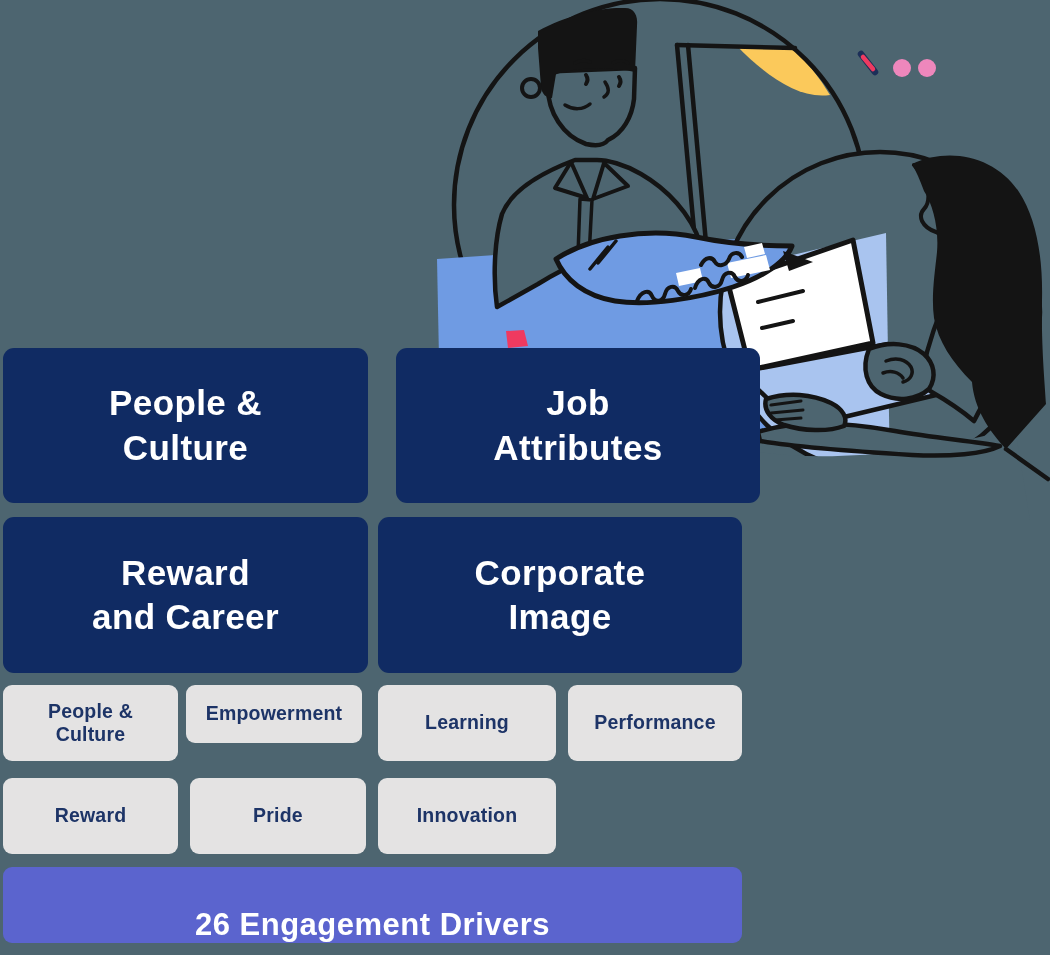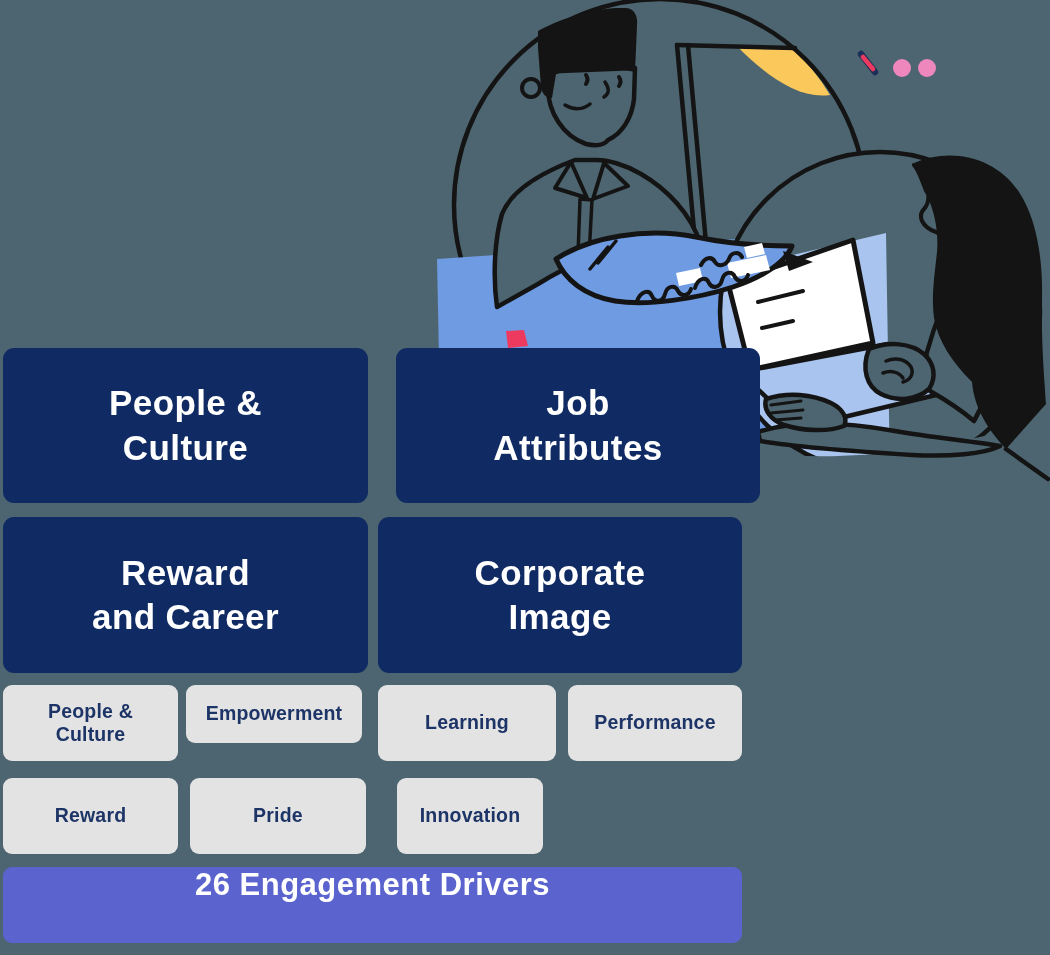--- a/index.html
+++ b/index.html
@@ -20,21 +20,21 @@
   }
   .tile.big{
     background:var(--tile-navy,#102b63);color:var(--text-white,#fff);
     font-size:35px;line-height:1.27;letter-spacing:.4px;border-radius:11px;
   }
   .tile.small{
     background:var(--tile-gray,#e4e3e3);color:var(--tile-text-navy,#1d3467);
     font-size:19.5px;line-height:1.2;letter-spacing:.2px;border-radius:9px;
   }
   .banner{
-    position:absolute;display:flex;align-items:flex-start;justify-content:center;
+    position:absolute;display:flex;align-items:flex-end;justify-content:center;
     background:var(--banner-purple,#5b64ce);color:var(--text-white,#fff);
     font-weight:700;font-size:31px;letter-spacing:.5px;border-radius:9px;
   }
   svg .ln{fill:none;stroke:var(--outline-ink,#141414);stroke-linecap:round;stroke-linejoin:round;}
 </style>
 </head>
 <body>
 
 <div class="canvas">
 
@@ -167,21 +167,21 @@
   </div>
   <div class="tile small" style="left:568px;top:685px;width:174px;height:76px">
     <span>Performance</span>
   </div>
   <div class="tile small" style="left:3px;top:778px;width:175px;height:76px">
     <span>Reward</span>
   </div>
   <div class="tile small" style="left:190px;top:778px;width:176px;height:76px">
     <span>Pride</span>
   </div>
-  <div class="tile small" style="left:397px;top:778px;width:146px;height:76px">
+  <div class="tile small" style="left:378px;top:778px;width:178px;height:76px">
     <span>Innovation</span>
   </div>
 
   <div class="banner" style="left:3px;top:867px;width:739px;height:76px">
     <span>26 Engagement Drivers</span>
   </div>
 
 </div>
 
 </body></html>

